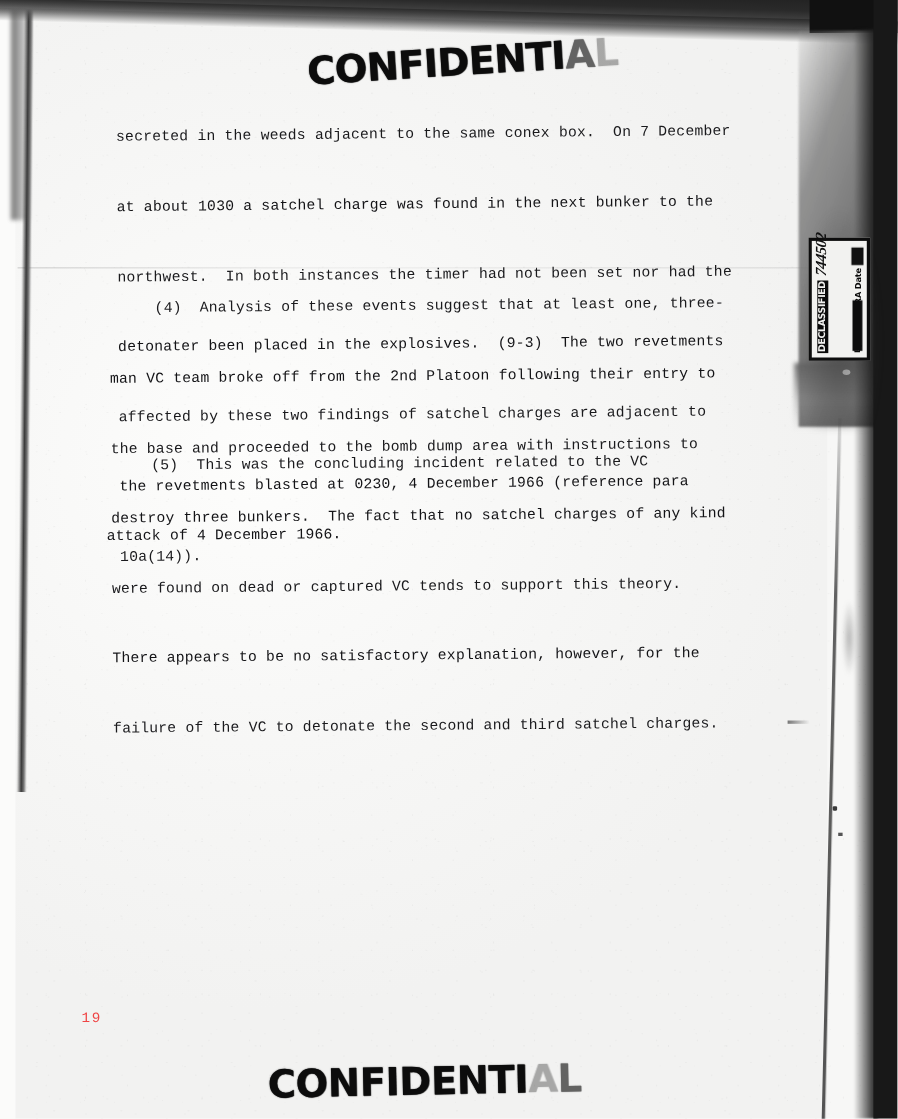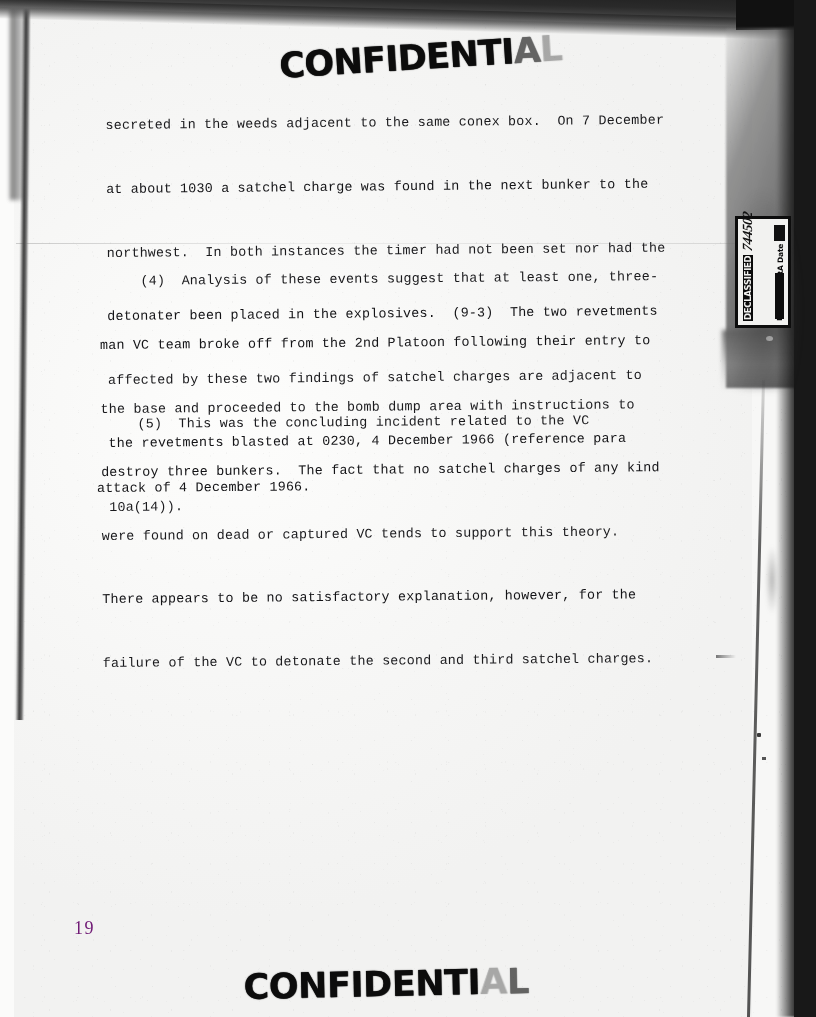--- a/index.html
+++ b/index.html
@@ -163,22 +163,22 @@
     transform-origin:left top;
     text-shadow:0 0 1.2px rgba(0,0,0,.8), .5px .3px 0 rgba(0,0,0,.45);
   }
   
   .stamp .faint{opacity:.32; filter:blur(.35px);}
   .stamp .semi{opacity:.62;}
 
   
   #page-number{
     position:absolute; left:74px; top:918px;
-    font-family:Liberation Serif, serif;
-    font-size:18px; color:#701a75; letter-spacing:1.6px;
+    font-family:Liberation Mono, monospace;
+    font-size:13px; color:#ef4444; letter-spacing:1.6px;
   }
 
   
   #declass{
     position:absolute;
     left:707px; top:244px;
     width:112px; height:56px;
     transform:rotate(-90deg);
     transform-origin:center center;
   }

